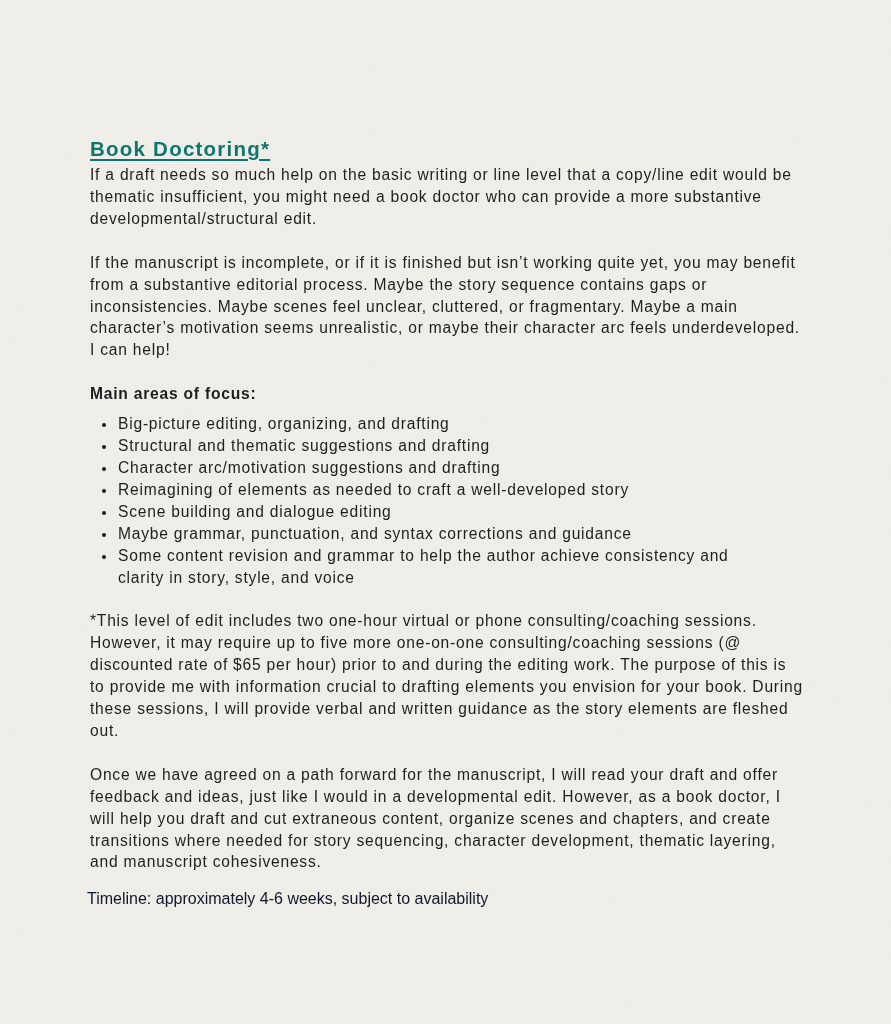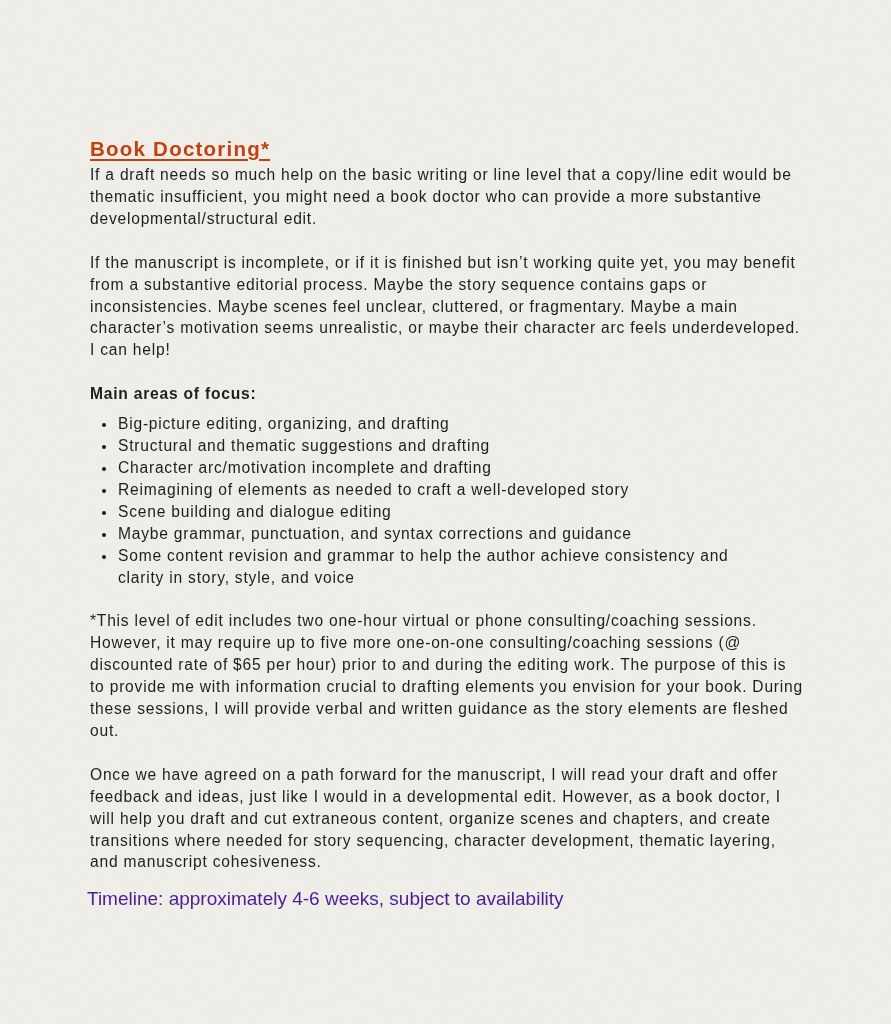--- a/index.html
+++ b/index.html
@@ -25,21 +25,21 @@
     left: 90px;
     top: 136px;
     width: 716px;
     color: #1e1e1e;
   }
   .heading {
     font-size: 20.5px;
     font-weight: 700;
     line-height: 25px;
     letter-spacing: 0.06em;
-    color: #c2410c;
+    color: #0f766e;
     text-decoration: underline;
     text-decoration-thickness: 2px;
     text-underline-offset: 3px;
     margin: 0 0 3px 0;
   }
   .body {
     font-size: 15.6px;
     line-height: 21.9px;
     letter-spacing: 0.05em;
     margin: 0 0 22px 0;
@@ -57,24 +57,24 @@
     font-size: 15.6px;
     line-height: 21.9px;
     letter-spacing: 0.05em;
     max-width: 640px;
     padding-left: 1px;
   }
   ul.focus-list li::marker {
     font-size: 13px;
   }
   .timeline {
-    font-size: 19px;
+    font-size: 16px;
     line-height: 22px;
     letter-spacing: 0;
-    color: #4c1d95;
+    color: #0f172a;
     margin: 0;
     margin-left: -3px;
     margin-top: -7px;
   }
 </style>
 </head>
 <body>
 
 <svg class="texture" width="891" height="1024" xmlns="http://www.w3.org/2000/svg">
   <filter id="paperNoise" x="0" y="0" width="100%" height="100%">
@@ -92,21 +92,21 @@
 
   <p class="body">If a draft needs so much help on the basic writing or line level that a copy/line edit would be thematic insufficient, you might need a book doctor who can provide a more substantive developmental/structural edit.</p>
 
   <p class="body">If the manuscript is incomplete, or if it is finished but isn’t working quite yet, you may benefit from a substantive editorial process. Maybe the story sequence contains gaps or inconsistencies. Maybe scenes feel unclear, cluttered, or fragmentary. Maybe a main character’s motivation seems unrealistic, or maybe their character arc feels underdeveloped. I can help!</p>
 
   <p class="body bold">Main areas of focus:</p>
 
   <ul class="focus-list">
       <li>Big-picture editing, organizing, and drafting</li>
       <li>Structural and thematic suggestions and drafting</li>
-      <li>Character arc/motivation incomplete and drafting</li>
+      <li>Character arc/motivation suggestions and drafting</li>
       <li>Reimagining of elements as needed to craft a well-developed story</li>
       <li>Scene building and dialogue editing</li>
       <li>Maybe grammar, punctuation, and syntax corrections and guidance</li>
       <li>Some content revision and grammar to help the author achieve consistency and clarity in story, style, and voice</li>
     </ul>
 
   <p class="body">*This level of edit includes two one-hour virtual or phone consulting/coaching sessions. However, it may require up to five more one-on-one consulting/coaching sessions (@ discounted rate of $65 per hour) prior to and during the editing work. The purpose of this is to provide me with information crucial to drafting elements you envision for your book. During these sessions, I will provide verbal and written guidance as the story elements are fleshed out.</p>
 
   <p class="body">Once we have agreed on a path forward for the manuscript, I will read your draft and offer feedback and ideas, just like I would in a developmental edit. However, as a book doctor, I will help you draft and cut extraneous content, organize scenes and chapters, and create transitions where needed for story sequencing, character development, thematic layering, and manuscript cohesiveness.</p>
 

